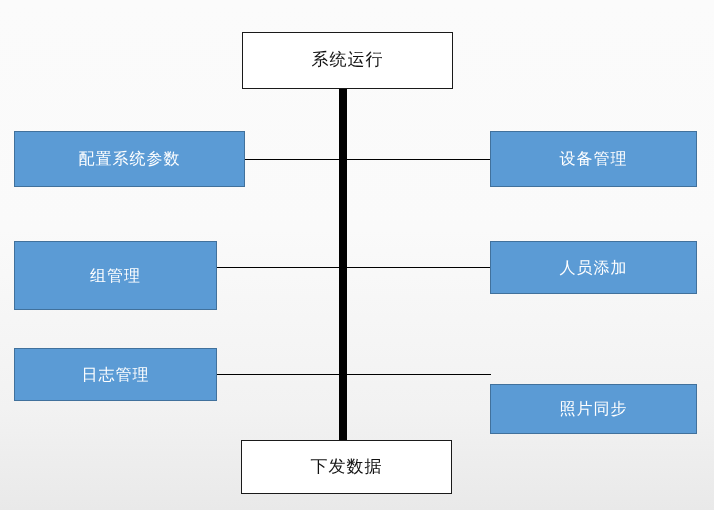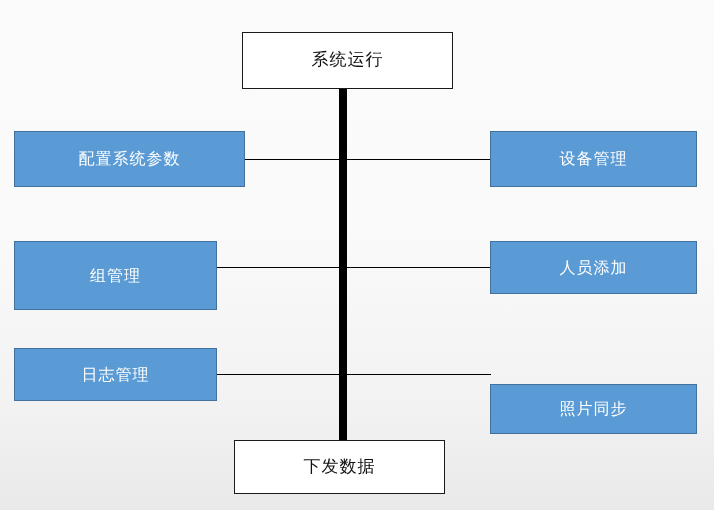--- a/index.html
+++ b/index.html
@@ -84,15 +84,15 @@
   <div class="node process" style="left:14px; top:241px; width:203px; height:69px;">组管理</div>
 
   <div class="node process" style="left:490px; top:131px; width:207px; height:56px;">设备管理</div>
 
   <div class="node process" style="left:14px; top:348px; width:203px; height:53px;">日志管理</div>
 
   <div class="node process" style="left:490px; top:241px; width:207px; height:53px;">人员添加</div>
 
   <div class="node process" style="left:490px; top:348px; width:207px; height:50px;margin-top:36px;">照片同步</div>
 
-  <div class="node terminal" style="left:234px; top:440px; width:211px; height:54px;">下发数据</div>
+  <div class="node terminal" style="left:241px; top:440px; width:211px; height:54px;">下发数据</div>
 
 </div>
 
 </body></html>

